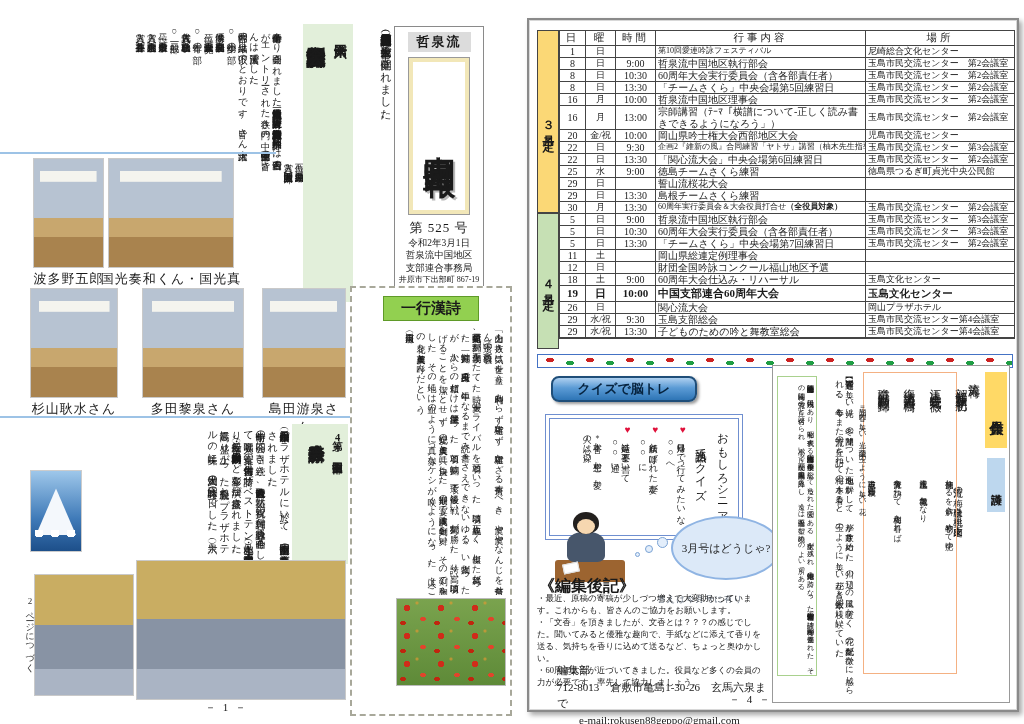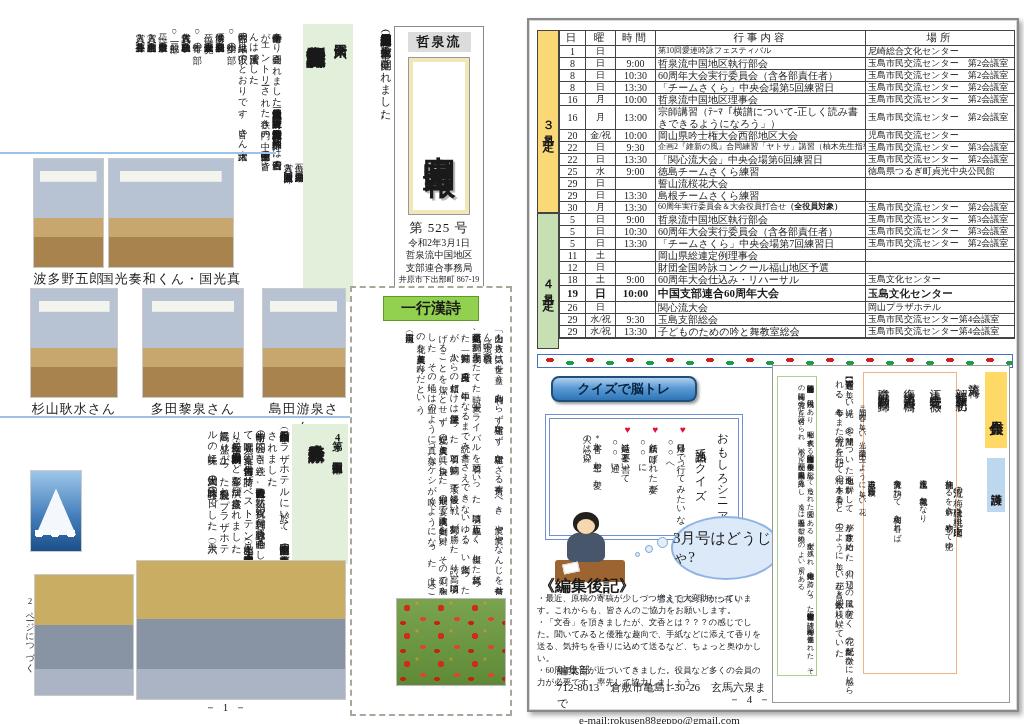--- a/index.html
+++ b/index.html
@@ -119,21 +119,21 @@
   .q-note{font-size:8.5px;line-height:1.2;padding-top:4px}
 
   .person{left:26px;top:492px;width:72px;height:76px}
   .p-hair{position:absolute;left:18px;top:0;width:26px;height:22px;background:#23201e;border-radius:50% 50% 45% 45%}
   .p-face{position:absolute;left:22px;top:7px;width:18px;height:15px;background:#f6d7b0;border-radius:50%}
   .p-body{position:absolute;left:12px;top:20px;width:38px;height:30px;background:#47566b;border-radius:40% 40% 20% 20%}
   .p-desk{position:absolute;left:0;top:48px;width:70px;height:22px;background:#9c6430;border-radius:3px 3px 0 0}
   .p-paper{position:absolute;left:8px;top:51px;width:16px;height:10px;background:#fff;transform:rotate(-12deg);border:1px solid #ddd}
   .dot{position:absolute;border:1px solid #7ba3d4;background:#e3eefb;border-radius:50%}
   .cloud{left:142px;top:496px;width:110px;height:64px;background:#dce9f8;border:2px solid #8fb4e3;
-     border-radius:50%;display:flex;align-items:center;justify-content:center;font-size:15px}
+     border-radius:50%;display:flex;align-items:center;justify-content:center;font-size:11px}
   .answer-note{left:128px;top:574px;font-size:8.5px;color:#55606e;letter-spacing:1px}
 
   .ed-head{left:10px;top:556px;font-size:16px;font-weight:bold}
   .ed-body{left:8px;top:572px;width:232px;font-size:8.5px;line-height:1.42}
   .ed-sign{left:28px;top:642px;width:220px;font-size:11px;line-height:1.5}
 
   .member{left:243px;top:345px;width:238px;height:338px;border:1px solid #999;background:#fff}
   .tab-y{right:2px;top:6px;width:22px;height:76px;background:var(--c-tab-yellow);
      display:flex;align-items:center;justify-content:center;font-size:14px;font-weight:bold}
   .tab-b{right:4px;top:92px;width:18px;height:54px;background:var(--c-tab-blue);

